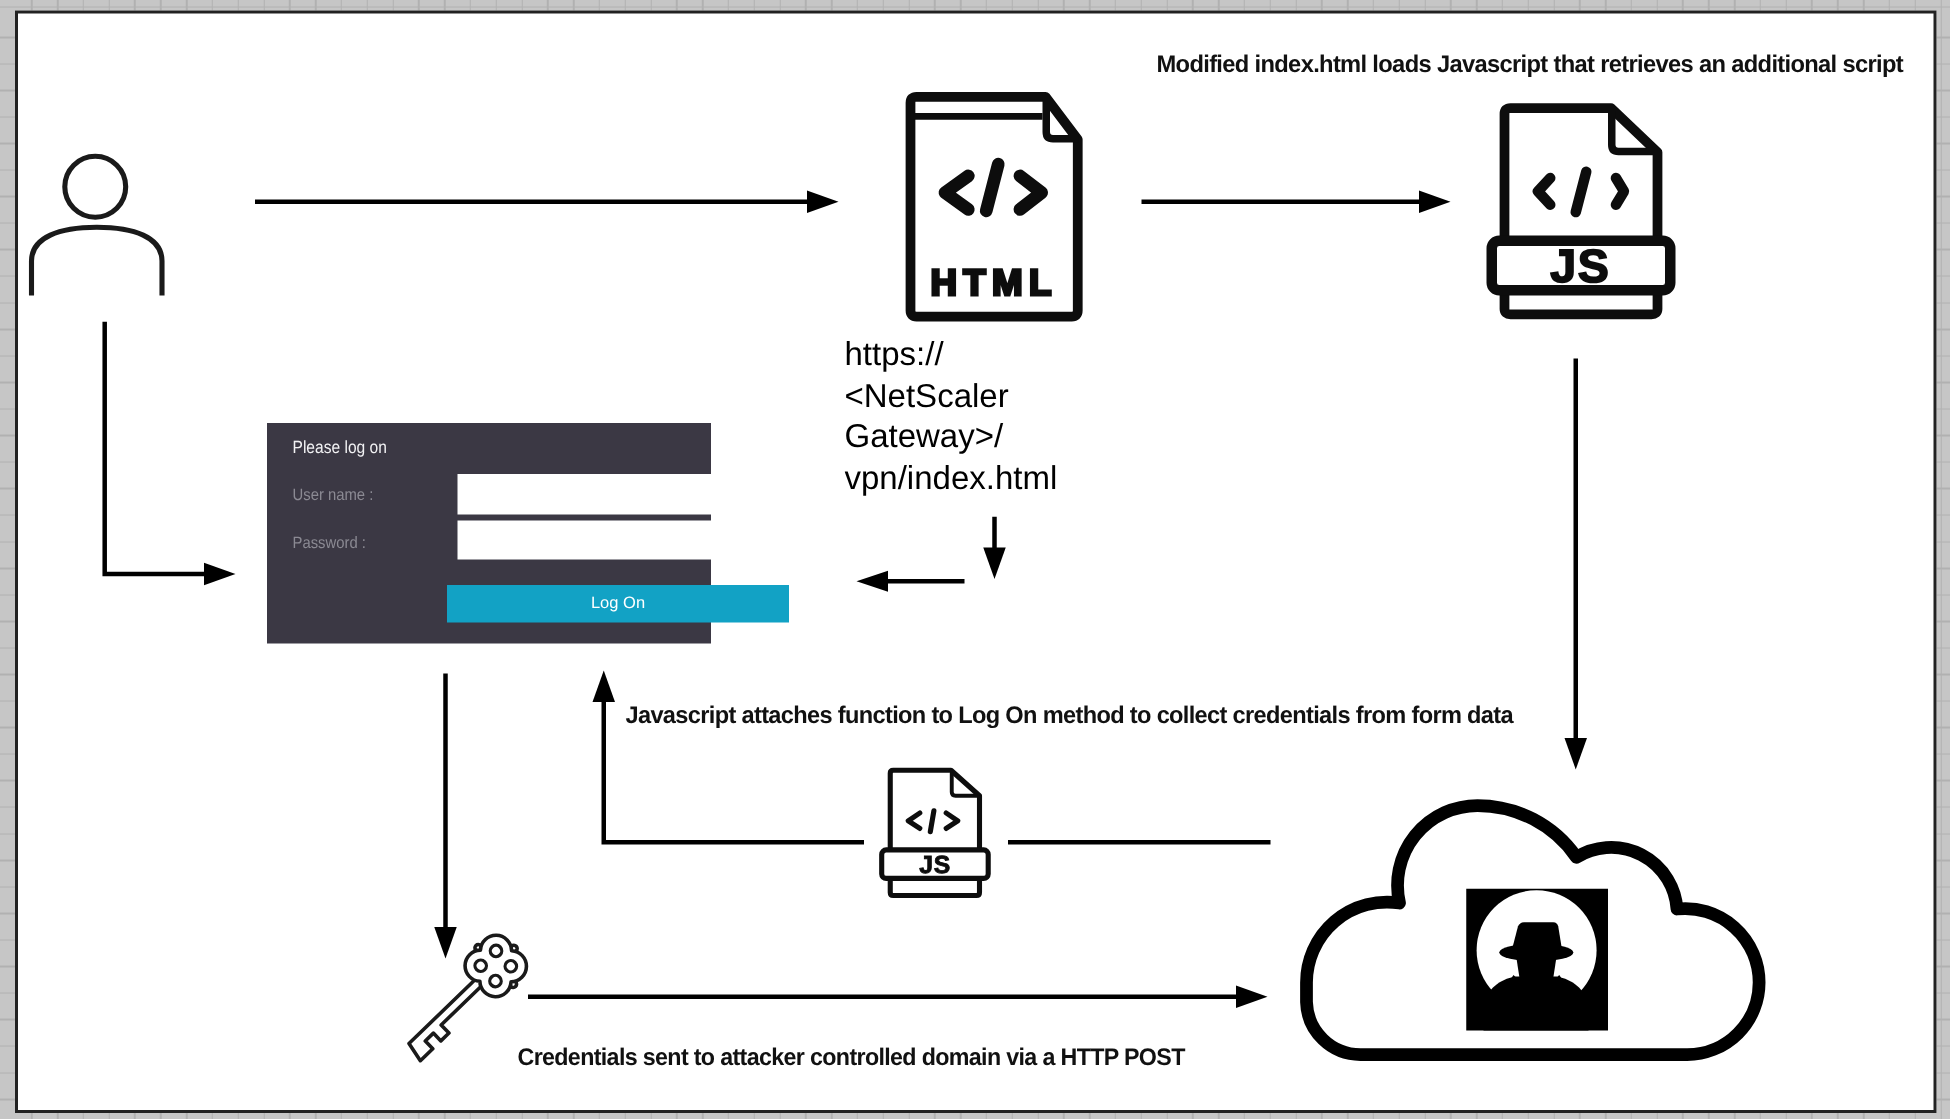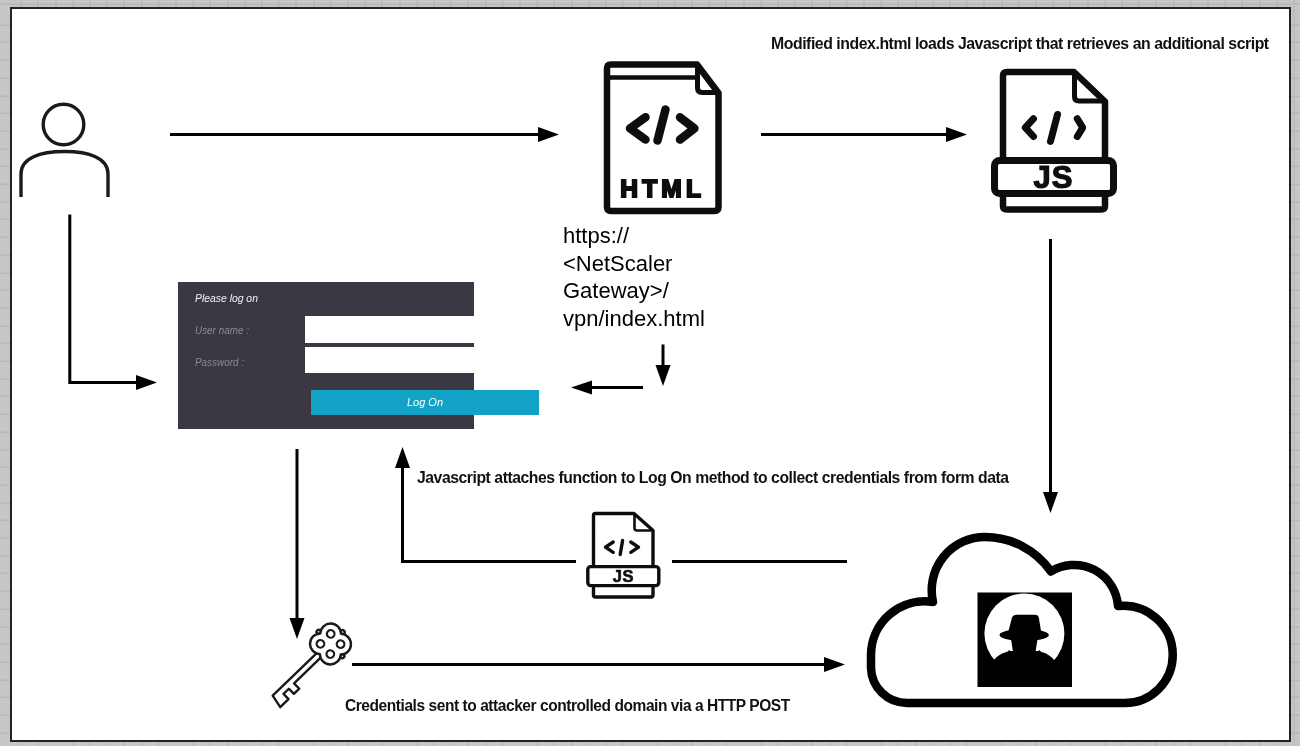--- a/index.html
+++ b/index.html
@@ -9,25 +9,25 @@
   background-color:#c6c6c6;
   background-image:
     repeating-linear-gradient(to right, transparent 0px, transparent 16.2px, #b1b1b1 16.2px, #b1b1b1 17.2px),
     repeating-linear-gradient(to bottom, transparent 0px, transparent 16.7px, #b1b1b1 16.7px, #b1b1b1 17.7px);
   background-position: 4.5px 0px, 0px 7.7px;
 }
 #panel{position:absolute;left:10px;top:7px;width:1281px;height:735px;background:#fff;border:2px solid #222;box-sizing:border-box;}
 #art{position:absolute;left:0;top:0;transform:translateZ(0);}
 .t{position:absolute;transform-style:preserve-3d;font-weight:bold;color:#111;font-size:16px;line-height:16px;white-space:nowrap;letter-spacing:-0.45px;transform-origin:0 50%;}
 #url{position:absolute;left:563px;top:222px;width:200px;text-align:left;font-size:22px;line-height:27.5px;color:#000;transform:translateZ(0);}
-#form{position:absolute;left:178px;top:282px;width:296px;height:147px;background:#3b3844;transform:translateZ(0);font-style:italic;}
+#form{position:absolute;left:178px;top:282px;width:296px;height:147px;background:#3b3844;transform:translateZ(0);}
 #form .hd{position:absolute;left:17px;top:9px;font-size:11.8px;color:#f2f2f4;transform:scaleX(0.88) translateZ(0);transform-origin:0 0;}
 #form .lb{position:absolute;left:17px;font-size:11px;color:#8b8a93;transform:scaleX(0.9) translateZ(0);transform-origin:0 0;}
 #form .in{position:absolute;left:127px;width:228px;background:#fff;}
-#form .btn{position:absolute;left:133px;top:108px;width:228px;height:25px;background:#12a2c5;color:#fff;font-size:11px;text-align:center;line-height:25px;}
+#form .btn{position:absolute;left:120px;top:108px;width:228px;height:25px;background:#12a2c5;color:#fff;font-size:11px;text-align:center;line-height:25px;}
 </style>
 </head>
 <body>
 <div id="panel"></div>
 <svg id="art" width="1300" height="746" viewBox="0 0 1300 746" fill="none" stroke="none">
 
   <g stroke="#1a1a1a" stroke-width="3.4" fill="none">
     <circle cx="63.5" cy="124.5" r="20.3"></circle>
     <path d="M21,197 V174 C21,158 40,151.5 64.5,151.5 C89,151.5 108,158 108,174 V197"></path>
   </g>

